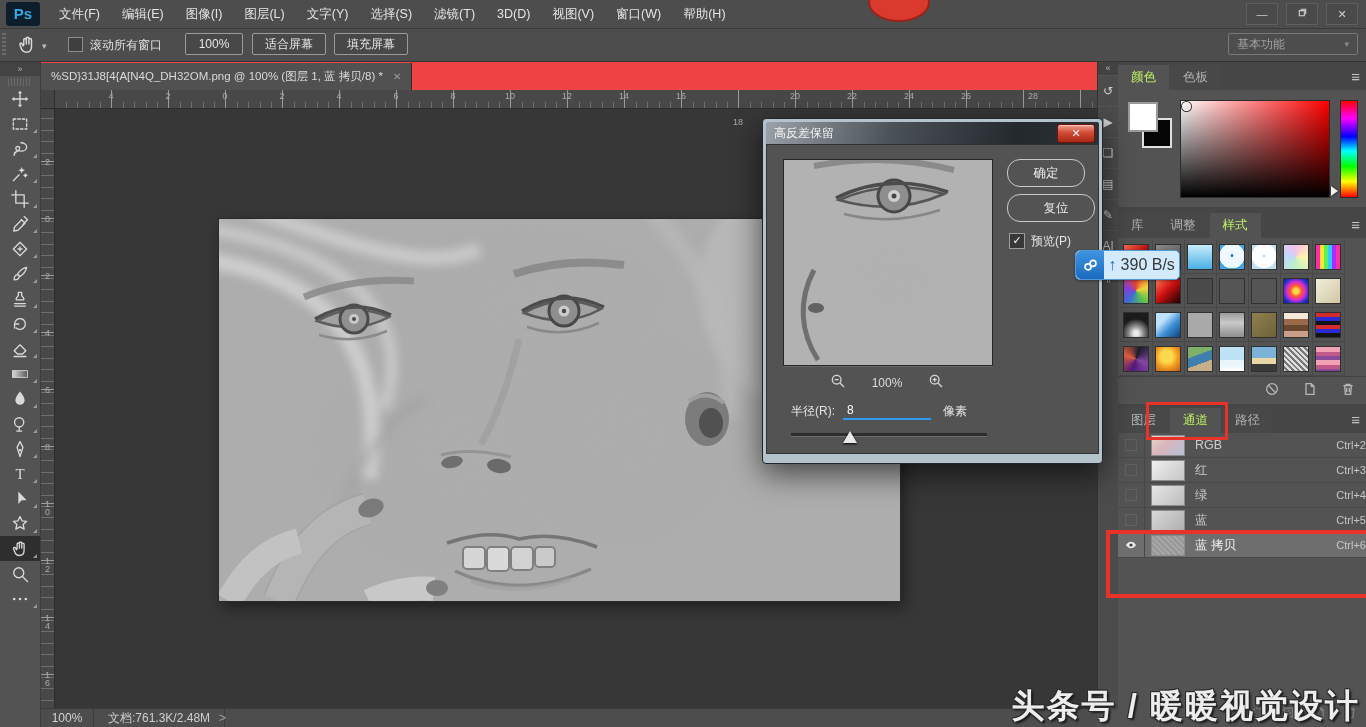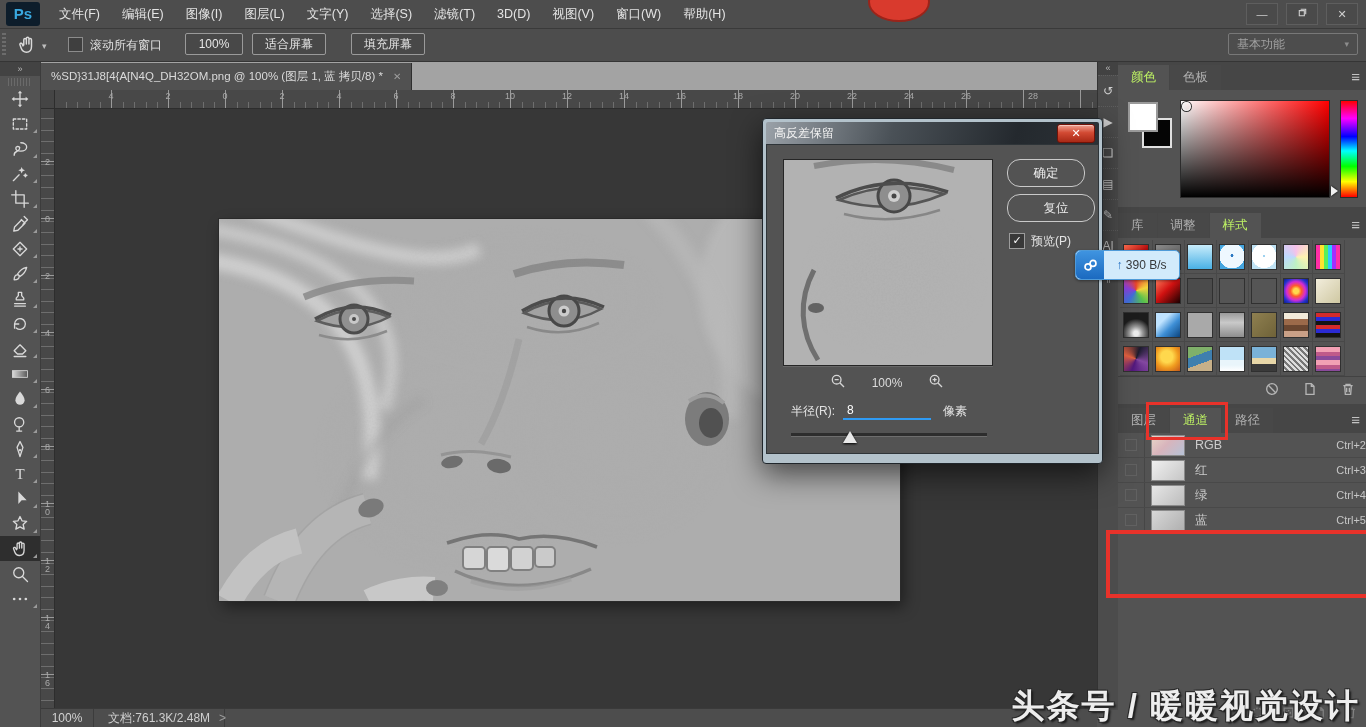--- a/index.html
+++ b/index.html
@@ -24,42 +24,42 @@
           background:repeating-linear-gradient(to bottom,#6c6c6c 0 2px,transparent 2px 4px);}
   #opt-hand{left:16px;top:5px;width:24px;height:22px;}
   #opt-hand svg{width:22px;height:22px;}
   #opt-hand-chevron{left:42px;top:12px;color:#bdbdbd;font-size:9px;}
   #opt-check{left:68px;top:8px;width:13px;height:13px;background:#3f3f3f;border:1px solid #8c8c8c;}
   #opt-check-label{left:90px;top:8px;color:#e0e0e0;}
   .opt-btn{top:4px;height:20px;line-height:20px;text-align:center;background:#484848;
            border:1px solid #9a9a9a;border-radius:2px;color:#e6e6e6;padding:0 12px;}
   #btn-zoom100{left:185px;width:32px;}
   #btn-fit{left:252px;}
-  #btn-fill{left:351px;}
+  #btn-fill{left:334px;}
   #workspace{right:8px;top:4px;width:112px;height:20px;border:1px solid #787878;border-radius:2px;
              color:#a2a2a2;line-height:20px;padding:0 8px;}
   #workspace .chev{float:right;font-size:9px;color:#8d8d8d;}
   
   #toolbar{left:0;top:62px;width:40px;height:665px;background:#535353;border-right:1px solid #3c3c3c;z-index:4;}
   #toolbar-header{height:14px;background:#434343;color:#b9b9b9;text-align:center;font-size:9px;line-height:14px;}
   #toolbar-grip{height:8px;background:repeating-linear-gradient(to right,#6a6a6a 0 1px,transparent 1px 3px);
                 margin:2px 8px 0 8px;}
   .tool{position:relative;width:40px;height:25px;display:flex;align-items:center;justify-content:center;}
   .tool.selected{background:#2e2e2e;}
   .tool.flyout::after{content:"";position:absolute;right:3px;bottom:3px;border-left:4px solid transparent;
                       border-bottom:4px solid #9b9b9b;}
   #fg-bg{left:4px;top:652px;width:36px;height:40px;}
   #fg-sw{left:0;top:0;width:22px;height:22px;background:#fff;border:2px solid #8f8f8f;z-index:2;}
   #bg-sw{left:12px;top:13px;width:22px;height:22px;background:#0a0a0a;border:2px solid #d8d8d8;z-index:1;}
   #mini-swap{left:2px;top:632px;width:36px;height:18px;color:#c5c5c5;}
   #quickmask{left:9px;top:697px;width:22px;height:16px;border:1px solid #b5b5b5;border-radius:3px;
              display:flex;align-items:center;justify-content:center;}
   #quickmask i{display:block;width:9px;height:9px;border:1px dotted #c9c9c9;border-radius:50%;}
   
-  #tabbar{left:41px;top:62px;width:1056px;height:28px;background:#a3a3a3;z-index:3;}
+  #tabbar{left:41px;top:62px;width:1056px;height:28px;background:#ef4444;z-index:3;}
   #doc-tab{position:absolute;left:0;top:1px;height:27px;background:#515151;border-right:1px solid #2e2e2e;
            display:flex;align-items:center;padding:0 10px;gap:10px;}
   #doc-tab-title{color:#dadada;font-size:11.5px;white-space:nowrap;}
   #doc-tab-close{color:#9d9d9d;font-size:10px;}
   
   #ruler-h{left:41px;top:90px;width:1056px;height:18px;background:#484848;border-bottom:1px solid #2d2d2d;
            background-image:
             repeating-linear-gradient(to right,#77777700 0 56px,#9a9a9a 56px 57px),
             repeating-linear-gradient(to right,transparent 0 10.4px,#6e6e6e 10.4px 11.4px);
            background-size:100% 18px,100% 6px;background-position:14px 0,3px 100%;background-repeat:repeat-x;z-index:2;}
@@ -154,21 +154,21 @@
   #dlg-slider{position:absolute;left:24px;top:288px;width:196px;height:3px;background:#2d2d2d;
               border-bottom:1px solid #79797 9;box-shadow:0 1px 0 #6e6e6e;}
   #slider-thumb{position:absolute;left:52px;top:-2px;width:0;height:0;border-left:7px solid transparent;
                 border-right:7px solid transparent;border-bottom:12px solid #e9e9e9;
                 filter:drop-shadow(0 1px 1px #000);}
   
   #netwidget{left:1075px;top:250px;width:103px;height:28px;border-radius:5px;background:#d2eafb;
              border:1px solid #4f9ad8;display:flex;align-items:center;z-index:12;box-shadow:0 1px 3px rgba(0,0,0,.4);}
   #net-icon{width:28px;height:28px;border-radius:5px 0 0 5px;background:linear-gradient(#3f94e0,#1b6ac0);
             display:flex;align-items:center;justify-content:center;}
-  #net-text{flex:1;text-align:center;color:#37383a;font-size:12px;}
+  #net-text{flex:1;text-align:center;color:#37383a;font-size:16px;}
   #net-text .arrow{color:#1b6ac0;font-weight:bold;}
   
   .ann-red{border:3px solid #e8322a;z-index:20;}
   #ann-tab{left:1146px;top:402px;width:76px;height:32px;border-width:3px;}
   #ann-row{left:1106px;top:530px;width:263px;height:60px;border-width:4px;}
   #watermark{right:6px;top:684px;font-size:33px;font-weight:bold;color:#ededed;letter-spacing:2px;z-index:30;
              text-shadow:-1px -1px 0 #2a2a2a,1px -1px 0 #2a2a2a,-1px 1px 0 #2a2a2a,2px 2px 2px #1a1a1a;}
 </style>
 </head>
 <body>
@@ -376,21 +376,21 @@
       <span class="hnum" style="left: 127px;">2</span>
       <span class="hnum" style="left: 184px;">0</span>
       <span class="hnum" style="left: 241px;">2</span>
       <span class="hnum" style="left: 298px;">4</span>
       <span class="hnum" style="left: 355px;">6</span>
       <span class="hnum" style="left: 412px;">8</span>
       <span class="hnum" style="left: 469px;">10</span>
       <span class="hnum" style="left: 526px;">12</span>
       <span class="hnum" style="left: 583px;">14</span>
       <span class="hnum" style="left: 640px;">16</span>
-      <span class="hnum" style="left: 697px;">18</span>
+      <span class="hnum" style="left: 697px; margin-top: 26px;">18</span>
       <span class="hnum" style="left: 754px;">20</span>
       <span class="hnum" style="left: 811px;">22</span>
       <span class="hnum" style="left: 868px;">24</span>
       <span class="hnum" style="left: 925px;">26</span>
       <span class="hnum" style="left: 992px;">28</span>
     </div>
   <div id="ruler-v" class="abs">
       <div class="vnum" style="top: 50px;">2</div>
       <div class="vnum" style="top: 107px;">0</div>
       <div class="vnum" style="top: 164px;">2</div>
@@ -671,20 +671,31 @@
             <div class="chan-short">Ctrl+4</div>
           </div>
           <div class="chan-row">
             <div class="eye-cell">
               <div class="eye-empty"></div>
             </div>
             <div class="chan-thumb" style="background: linear-gradient(135deg, rgb(216, 216, 216), rgb(176, 176, 176));"></div>
             <div class="chan-name">蓝</div>
             <div class="chan-short">Ctrl+5</div>
           </div>
+          <div class="chan-row selected">
+            <div class="eye-cell">
+              <svg viewBox="0 0 24 24" width="16" height="12">
+                <path d="M2 12c3-4.5 6.5-6.5 10-6.5S19 7.5 22 12c-3 4.5-6.5 6.5-10 6.5S5 16.5 2 12z" fill="#ececec"></path>
+                <circle cx="12" cy="12" r="3.2" fill="#3a3a3a"></circle>
+              </svg>
+            </div>
+            <div class="chan-thumb" style="background: repeating-linear-gradient(45deg, rgb(166, 166, 166) 0px, rgb(166, 166, 166) 2px, rgb(152, 152, 152) 2px, rgb(152, 152, 152) 4px);"></div>
+            <div class="chan-name">蓝 拷贝</div>
+            <div class="chan-short">Ctrl+6</div>
+          </div>
         </div>
       <div id="chan-footer">
         <span>
           <svg viewBox="0 0 24 24" fill="none" stroke="#8e8e8e" stroke-width="2">
               <circle cx="12" cy="12" r="7" stroke-dasharray="2.5 2.5"></circle>
             </svg></span>
         <span>
           <svg viewBox="0 0 24 24" fill="none" stroke="#8e8e8e" stroke-width="2">
               <rect x="5" y="5" width="14" height="14"></rect>
               <circle cx="12" cy="12" r="3" stroke-dasharray="2 2"></circle>

